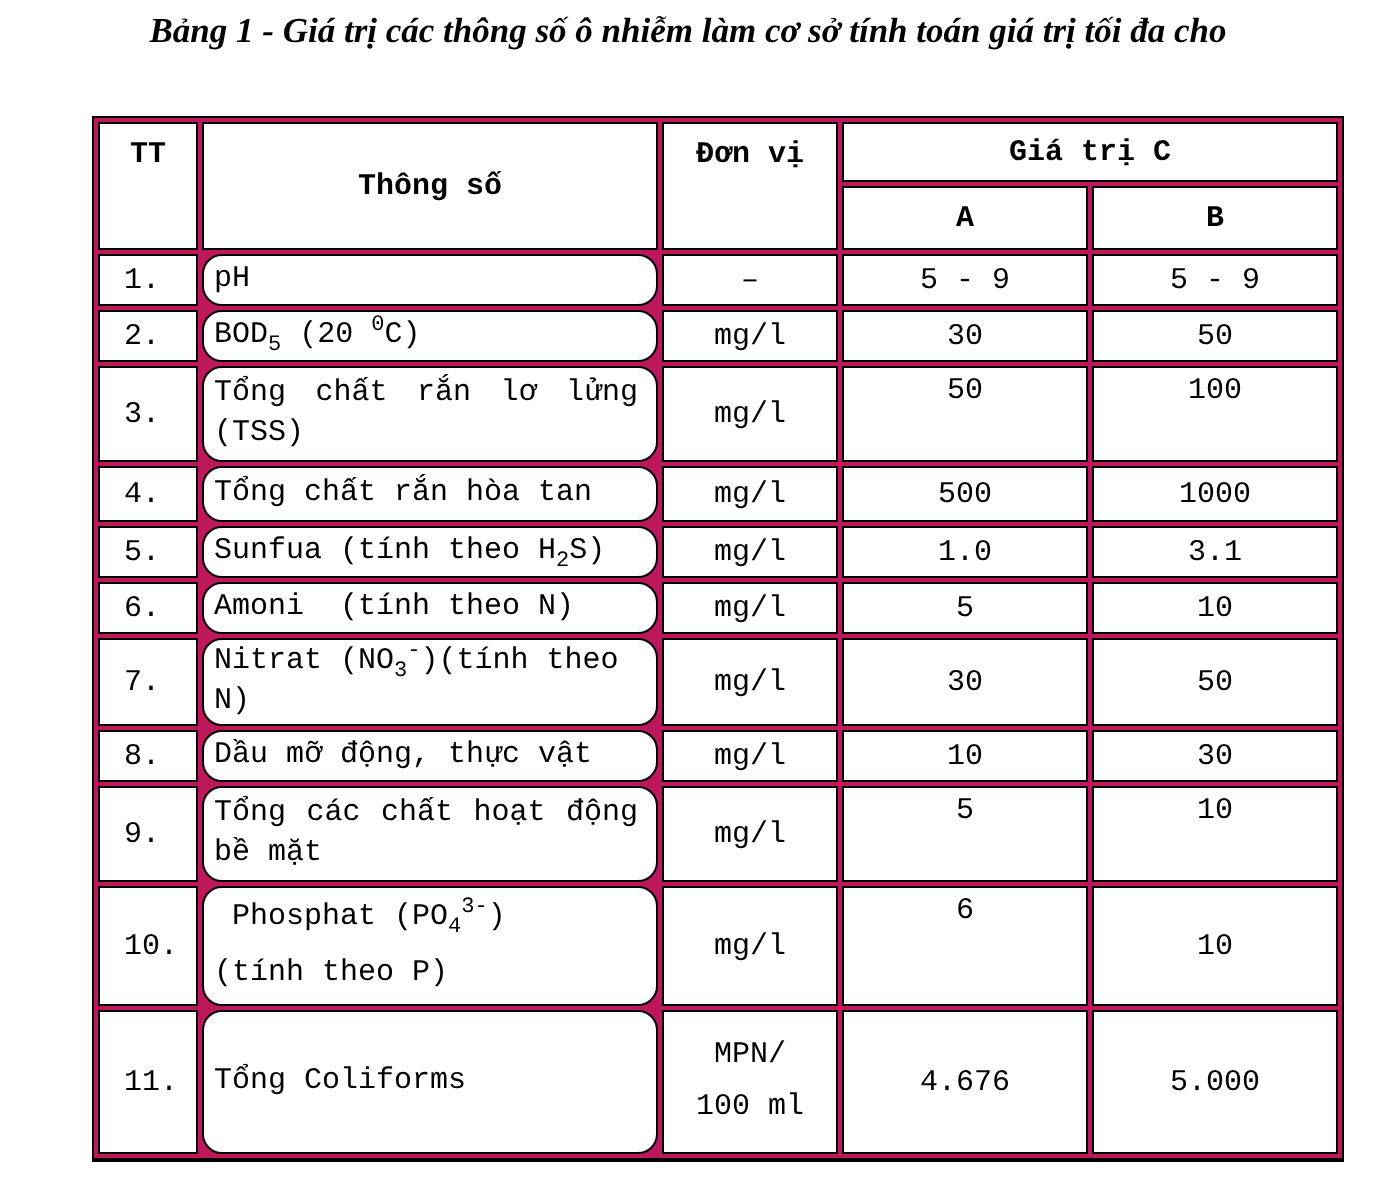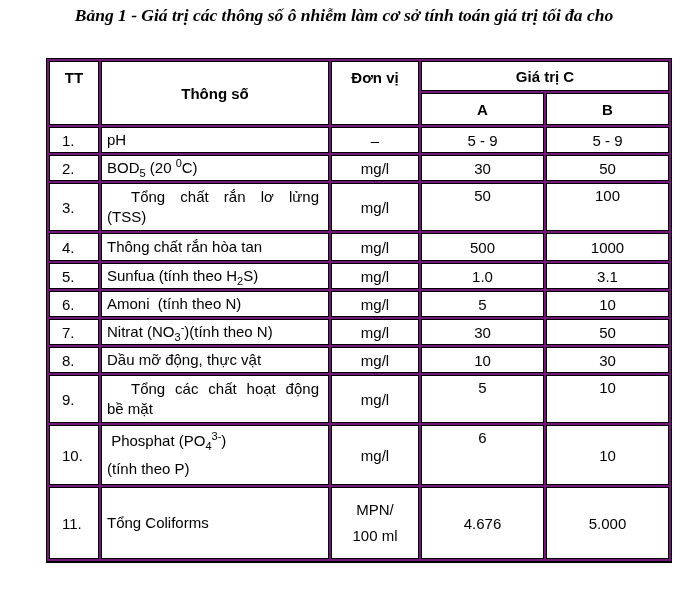--- a/index.html
+++ b/index.html
@@ -24,21 +24,22 @@
   }
   table.params {
     border-collapse: separate;
     border-spacing: 2px;
     border: 1px solid #000;
     border-bottom-width: 2px;
     margin-left: 46px;
     margin-top: 28px;
     width: 626px;
     table-layout: fixed;
-    background: #701a75;
+    background: #be185d;
+    font-family: Liberation Mono, monospace;
   }
   .params th, .params td {
     border: 1px solid #000;
     box-sizing: border-box;
     font-size: 15px;
     padding: 1px 4px;
     overflow: hidden;
     background: #ffffff;
   }
   .params th {
@@ -54,27 +55,27 @@
     vertical-align: middle;
   }
   td.tt {
     text-align: left;
     padding-left: 12px;
   }
   td.param {
     text-align: left;
     padding-left: 5px;
     padding-right: 9px;
+    border-radius: 10px;
   }
   td.c { text-align: center; }
   .pl { line-height: 20px; }
   .just {
     text-align: justify;
     text-align-last: justify;
-    margin-left: 24px;
   }
   td.vtop {
     vertical-align: top;
     padding-top: 3px;
   }
   td.para-gap .pl:not(:last-child) { margin-bottom: 8px; }
   td.unit-pre {
     white-space: pre-line;
     line-height: 26px;
   }
@@ -132,21 +133,21 @@
           <div class="pl just">Tổng chất rắn lơ lửng</div>
           <div class="pl">(TSS)</div>
         </td>
         <td class="c">mg/l</td>
         <td class="c vtop">50</td>
         <td class="c vtop">100</td>
       </tr>
       <tr style="height: 28px;">
         <td class="tt">4.</td>
         <td class="param">
-          <div class="pl">Thông chất rắn hòa tan</div>
+          <div class="pl">Tổng chất rắn hòa tan</div>
         </td>
         <td class="c">mg/l</td>
         <td class="c">500</td>
         <td class="c">1000</td>
       </tr>
       <tr style="height: 26px;">
         <td class="tt">5.</td>
         <td class="param">
           <div class="pl">Sunfua (tính theo H<sub>2</sub>S)</div>
         </td>

